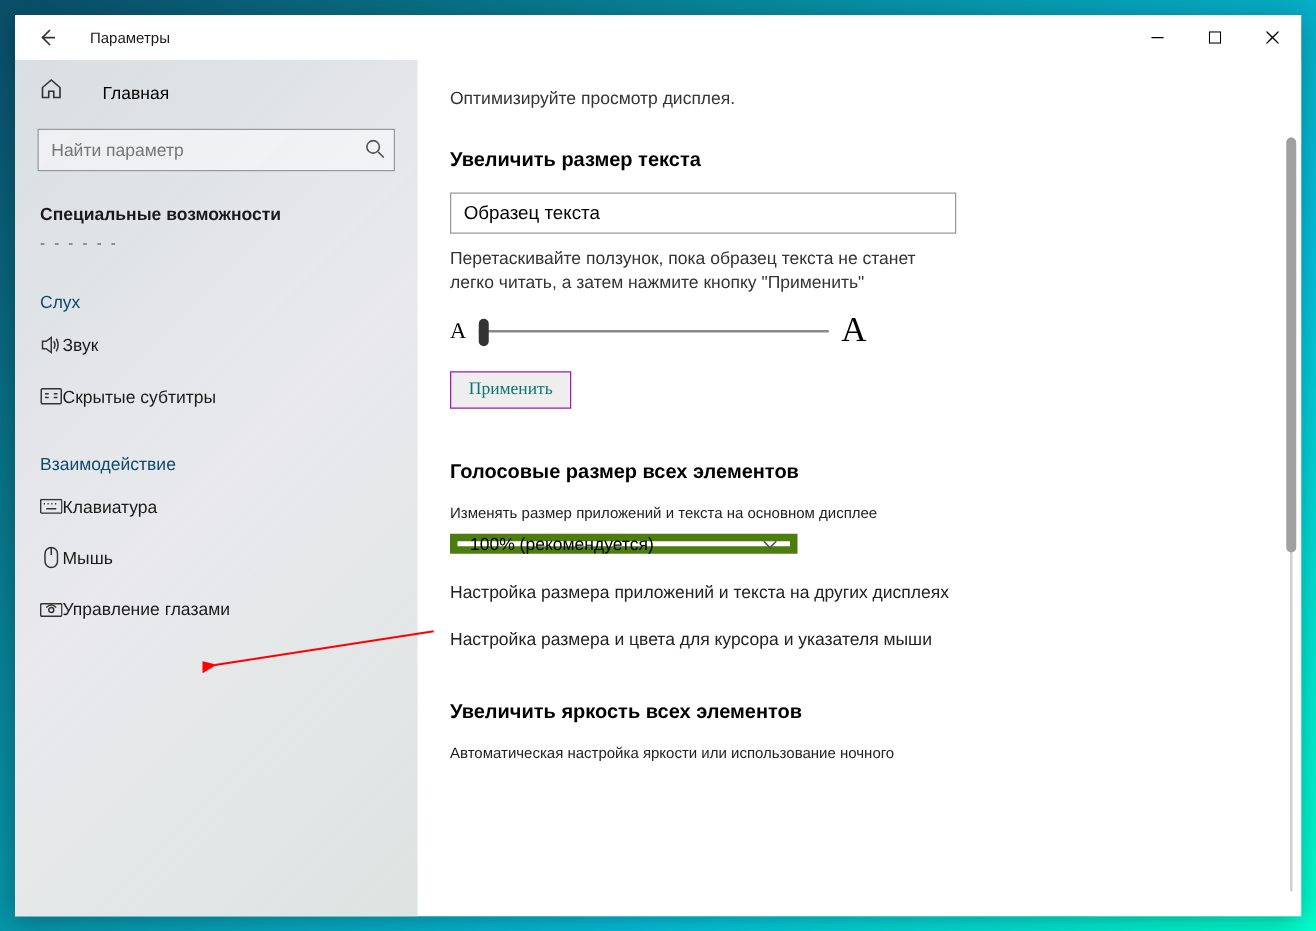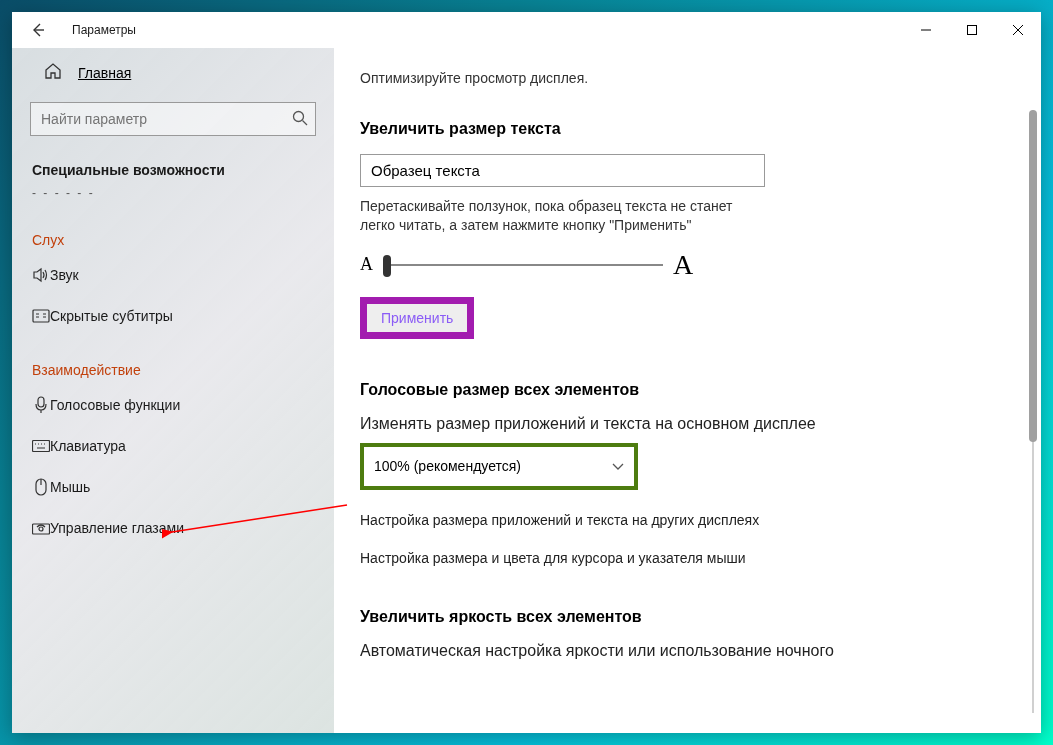--- a/index.html
+++ b/index.html
@@ -7,47 +7,47 @@
     .window { width: 100%; height: 100%; background: #fff; box-shadow: 0 4px 20px rgba(0,0,0,0.3); display: flex; flex-direction: column; position: relative; }
     .titlebar { height: 36px; display: flex; align-items: center; padding-left: 14px; }
     .titlebar .back { width: 24px; display: flex; align-items: center; justify-content: center; color: #333; }
     .titlebar .title { margin-left: 22px; font-size: 12px; color: #1a1a1a; }
     .titlebar .winbtns { margin-left: auto; display: flex; }
     .winbtn { width: 46px; height: 32px; display: flex; align-items: center; justify-content: center; color: #1a1a1a; }
     .content-area { flex: 1; display: flex; overflow: hidden; }
     .sidebar { width: 322px; background: rgba(230,230,230,0.55); backdrop-filter: blur(20px); display: flex; flex-direction: column; padding-top: 0; position: relative; }
     .sidebar::before { content: ""; position: absolute; inset: 0; background: linear-gradient(135deg, rgba(200,210,215,0.6), rgba(230,230,235,0.7), rgba(200,215,210,0.5)); z-index: 0; }
     .sidebar > * { position: relative; z-index: 1; }
-    .home-row { display: flex; align-items: center; gap: 16px; padding: 8px 20px 10px 32px; margin-top: 6px; text-decoration: underline; }
+    .home-row { display: flex; align-items: center; gap: 32px; padding: 8px 20px 10px 20px; margin-top: 6px; }
     .home-row span.lbl { font-size: 14px; }
     .search-wrap { margin: 8px 18px 14px 18px; position: relative; }
     .search { width: 100%; height: 34px; border: 1px solid #999; background: rgba(255,255,255,0.5); padding: 0 34px 0 10px; font-size: 14px; outline: none; }
     .search-icon { position: absolute; right: 8px; top: 8px; color: #444; }
     .cat-title { font-size: 14px; font-weight: 600; padding: 12px 20px 8px 20px; color: #1a1a1a; }
     .truncated { font-size: 12px; color: #555; padding: 0 20px 6px 20px; letter-spacing: 2px; }
-    .group-label { font-size: 14px; color: #c2410c; padding: 26px 20px 6px 20px; }
+    .group-label { font-size: 14px; color: #0c4a6e; padding: 26px 20px 6px 20px; }
     .nav-item { display: flex; align-items: center; padding: 12px 20px; font-size: 14px; color: #1a1a1a; cursor: pointer; }
     .nav-item .ic { width: 18px; display: flex; justify-content: center; align-items: center; color: #333; }
     .main { flex: 1; background: #fff; padding: 22px 0 0 26px; overflow-y: auto; position: relative; }
     .main-inner { max-width: 640px; padding-right: 24px; }
     h1 { font-size: 28px; font-weight: 600; margin-bottom: 14px; }
     .desc { font-size: 14px; color: #333; margin-bottom: 34px; }
     h2 { font-size: 16px; font-weight: 700; margin-bottom: 16px; }
     .sample-box { border: 1px solid #999; padding: 7px 10px; font-size: 15px; width: 405px; margin-bottom: 10px; }
     .slider-help { font-size: 14px; color: #333; line-height: 1.35; margin-bottom: 14px; max-width: 410px; }
     .slider-row { display: flex; align-items: center; gap: 10px; margin-bottom: 16px; }
     .slider-a-small { font-size: 18px; font-family: Georgia, serif; }
     .slider-a-big { font-size: 28px; font-family: Georgia, serif; }
     .slider { position: relative; width: 280px; height: 24px; }
     .slider-track { position: absolute; top: 11px; left: 0; right: 0; height: 2px; background: #888; }
     .slider-thumb { position: absolute; top: 2px; left: 0; width: 8px; height: 22px; background: #333; border-radius: 4px; }
-    .apply-btn { border: 7px solid #a21caf; background: #eee; color: #8b5cf6; padding: 6px 14px; font-size: 14px; cursor: not-allowed; }
+    .apply-btn { border: 1px solid #a21caf; background: #eee; color: #0f766e; padding: 6px 14px; font-size: 14px; cursor: not-allowed; font-family: Liberation Serif, serif; }
     .section-gap { height: 42px; }
-    .sub-label { font-size: 16px; color: #222; margin-bottom: 10px; }
-    .dropdown { width: 278px; height: 47px; border: 4px solid #4d7c0f; display: flex; align-items: center; justify-content: space-between; padding: 0 10px; font-size: 14px; margin-bottom: 22px; }
+    .sub-label { font-size: 12px; color: #222; margin-bottom: 10px; }
+    .dropdown { width: 278px; height: 16px; border: 6px solid #4d7c0f; display: flex; align-items: center; justify-content: space-between; padding: 0 10px; font-size: 14px; margin-bottom: 22px; }
     .link-line { font-size: 14px; color: #222; margin-bottom: 22px; cursor: pointer; }
     .arrow-annotation { position: absolute; pointer-events: none; }
     .scroll-gutter { position: absolute; right: 2px; top: 62px; bottom: 20px; width: 12px; }
     .scroll-track { position: absolute; top: 0; bottom: 0; left: 5px; width: 2px; background: #d0d0d0; }
     .scroll-thumb { position: absolute; top: 0; left: 2px; width: 8px; height: 55%; background: #a0a0a0; border-radius: 4px; }
   </style>
 </head>
 <body>
 
 <div class="window">
@@ -112,29 +112,20 @@
         <span class="ic">
             <svg width="18" height="14" viewBox="0 0 18 14">
               <rect x="1" y="1" width="16" height="12" rx="1" stroke="#333" stroke-width="1.2" fill="none"></rect>
               <path d="M4 5 H7 M4 8 H7 M11 5 H14 M11 8 H14" stroke="#333" stroke-width="1.2"></path>
             </svg>
           </span>
         <span>Скрытые субтитры</span>
       </div>
 
       <div class="group-label">Взаимодействие</div>
-      <div class="nav-item">
-        <span class="ic">
-            <svg width="14" height="18" viewBox="0 0 14 18">
-              <rect x="4" y="1" width="6" height="10" rx="3" stroke="#333" stroke-width="1.2" fill="none"></rect>
-              <path d="M2 8 Q2 14 7 14 Q12 14 12 8 M7 14 V17" stroke="#333" stroke-width="1.2" fill="none"></path>
-            </svg>
-          </span>
-        <span>Голосовые функции</span>
-      </div>
       <div class="nav-item">
         <span class="ic">
             <svg width="18" height="12" viewBox="0 0 18 12">
               <rect x="0.5" y="0.5" width="17" height="11" rx="1" stroke="#333" stroke-width="1.2" fill="none"></rect>
               <path d="M3 4 H4 M6 4 H7 M9 4 H10 M12 4 H13 M15 4 H15 M5 8 H13" stroke="#333" stroke-width="1.2"></path>
             </svg>
           </span>
         <span>Клавиатура</span>
       </div>
       <div class="nav-item">

